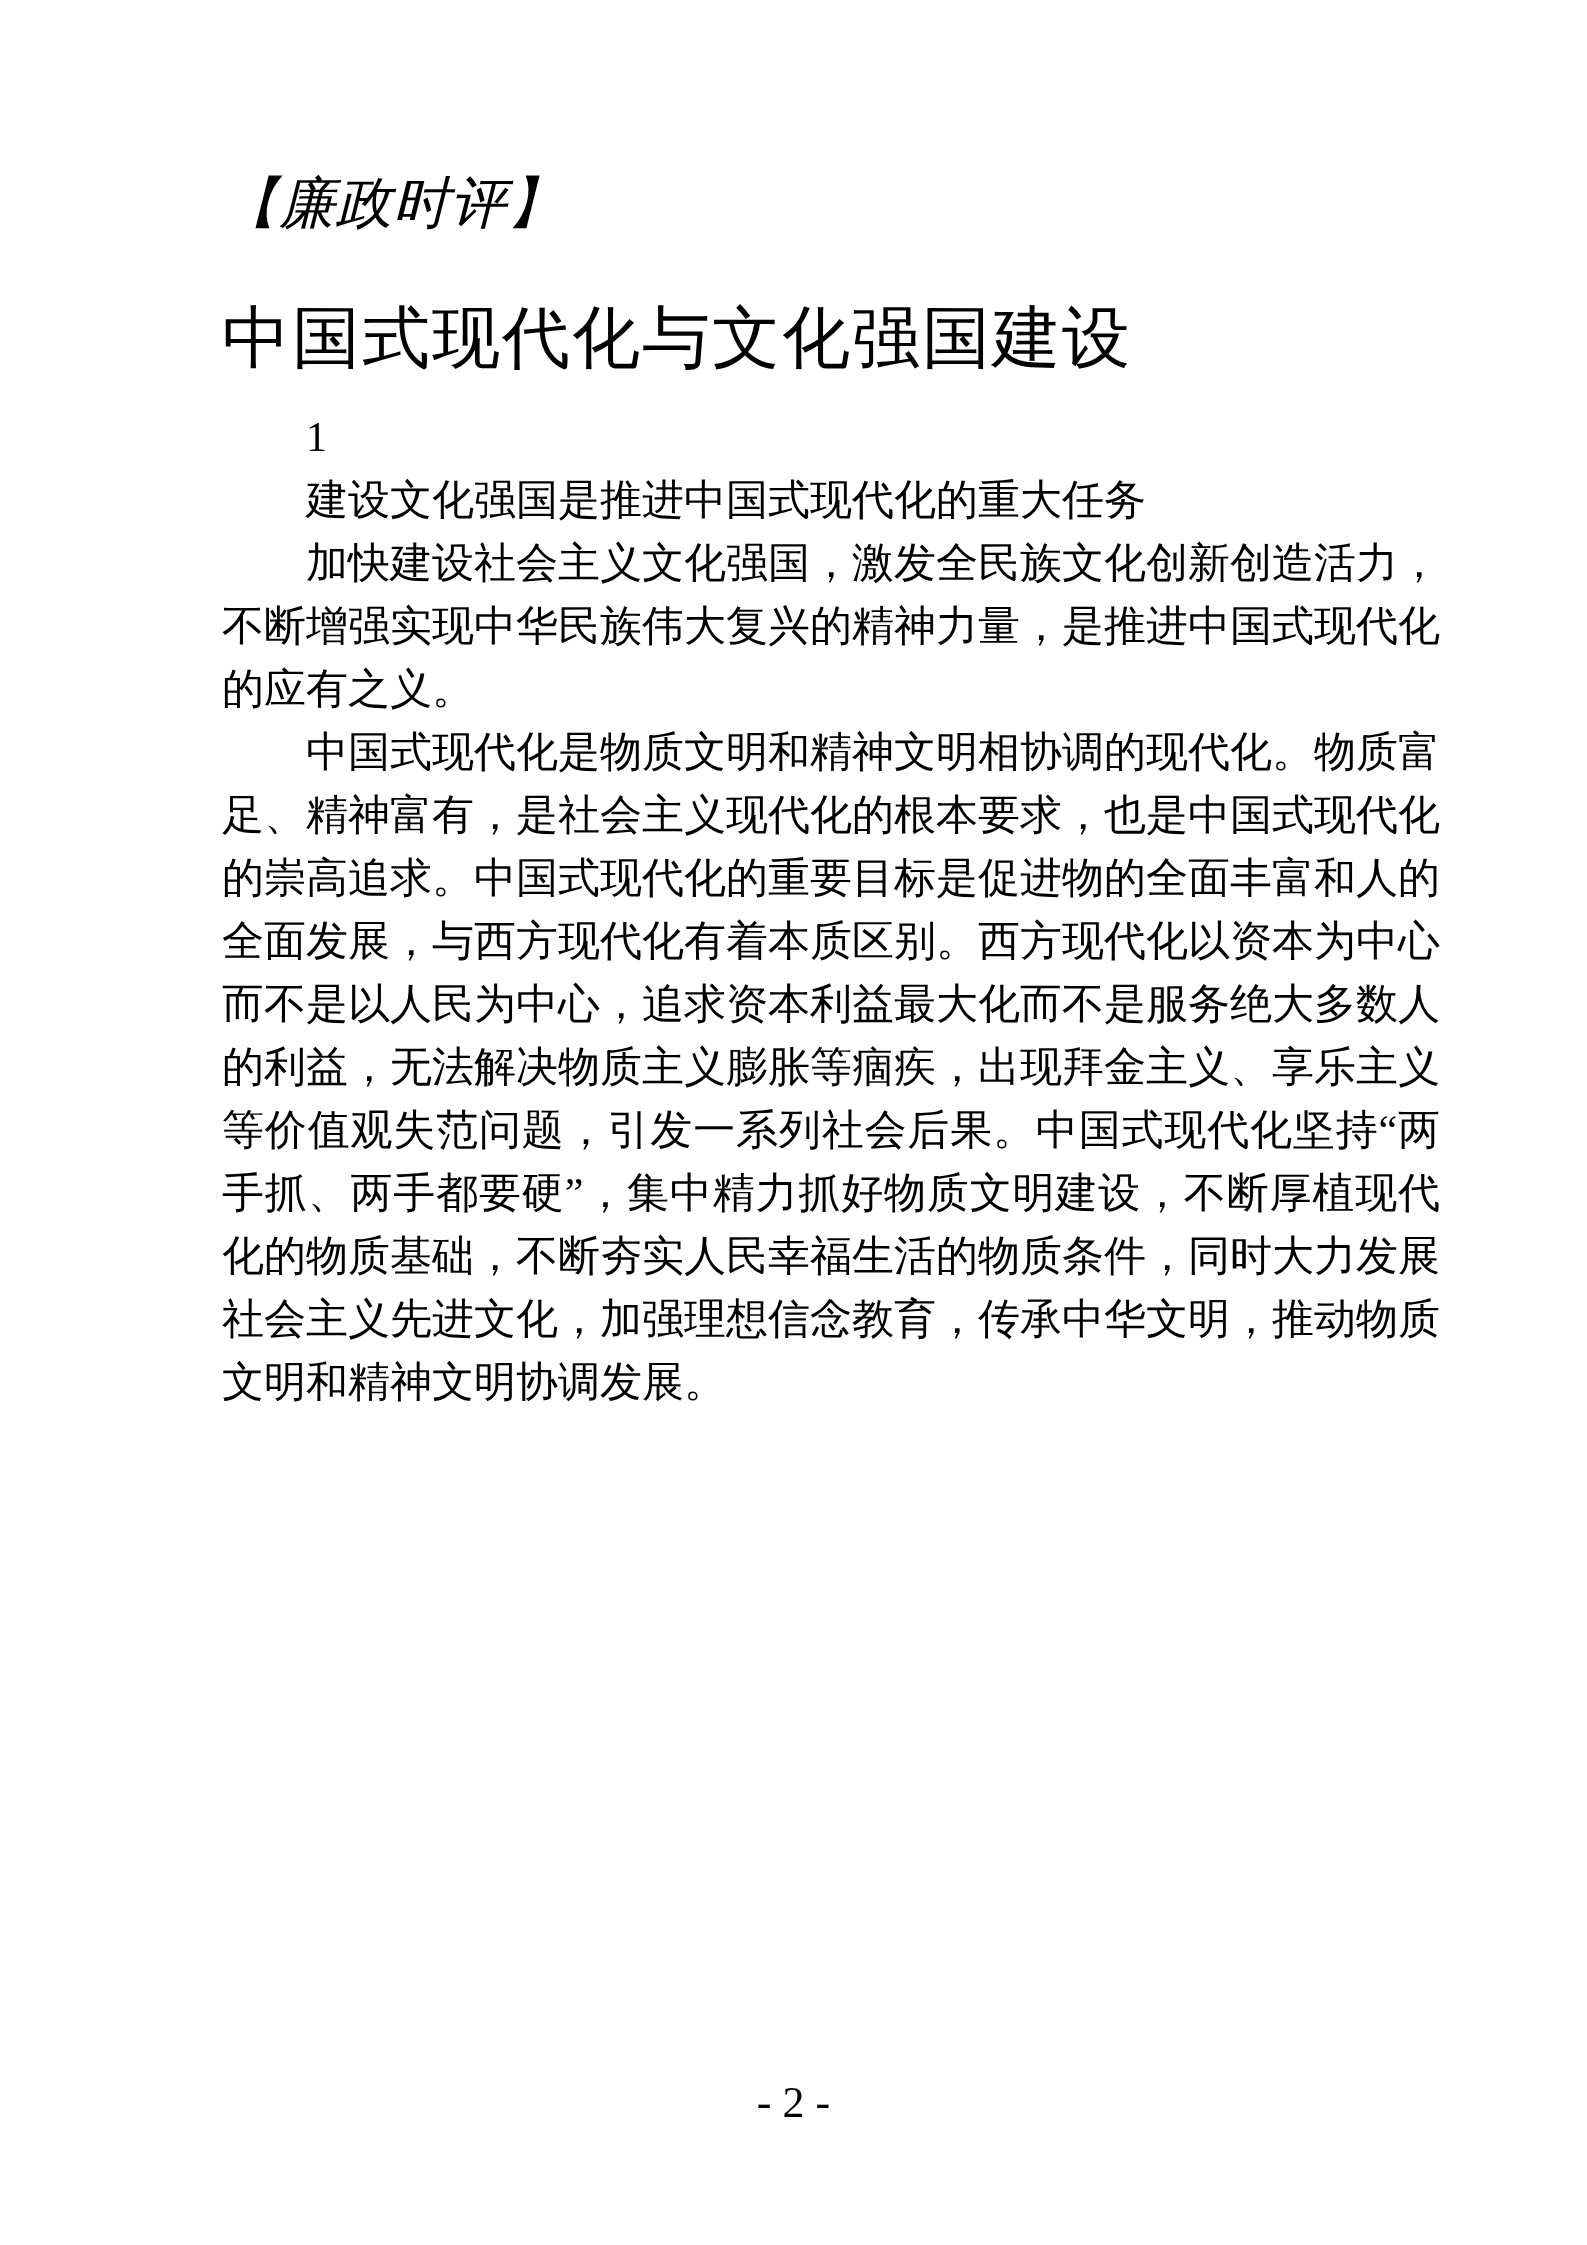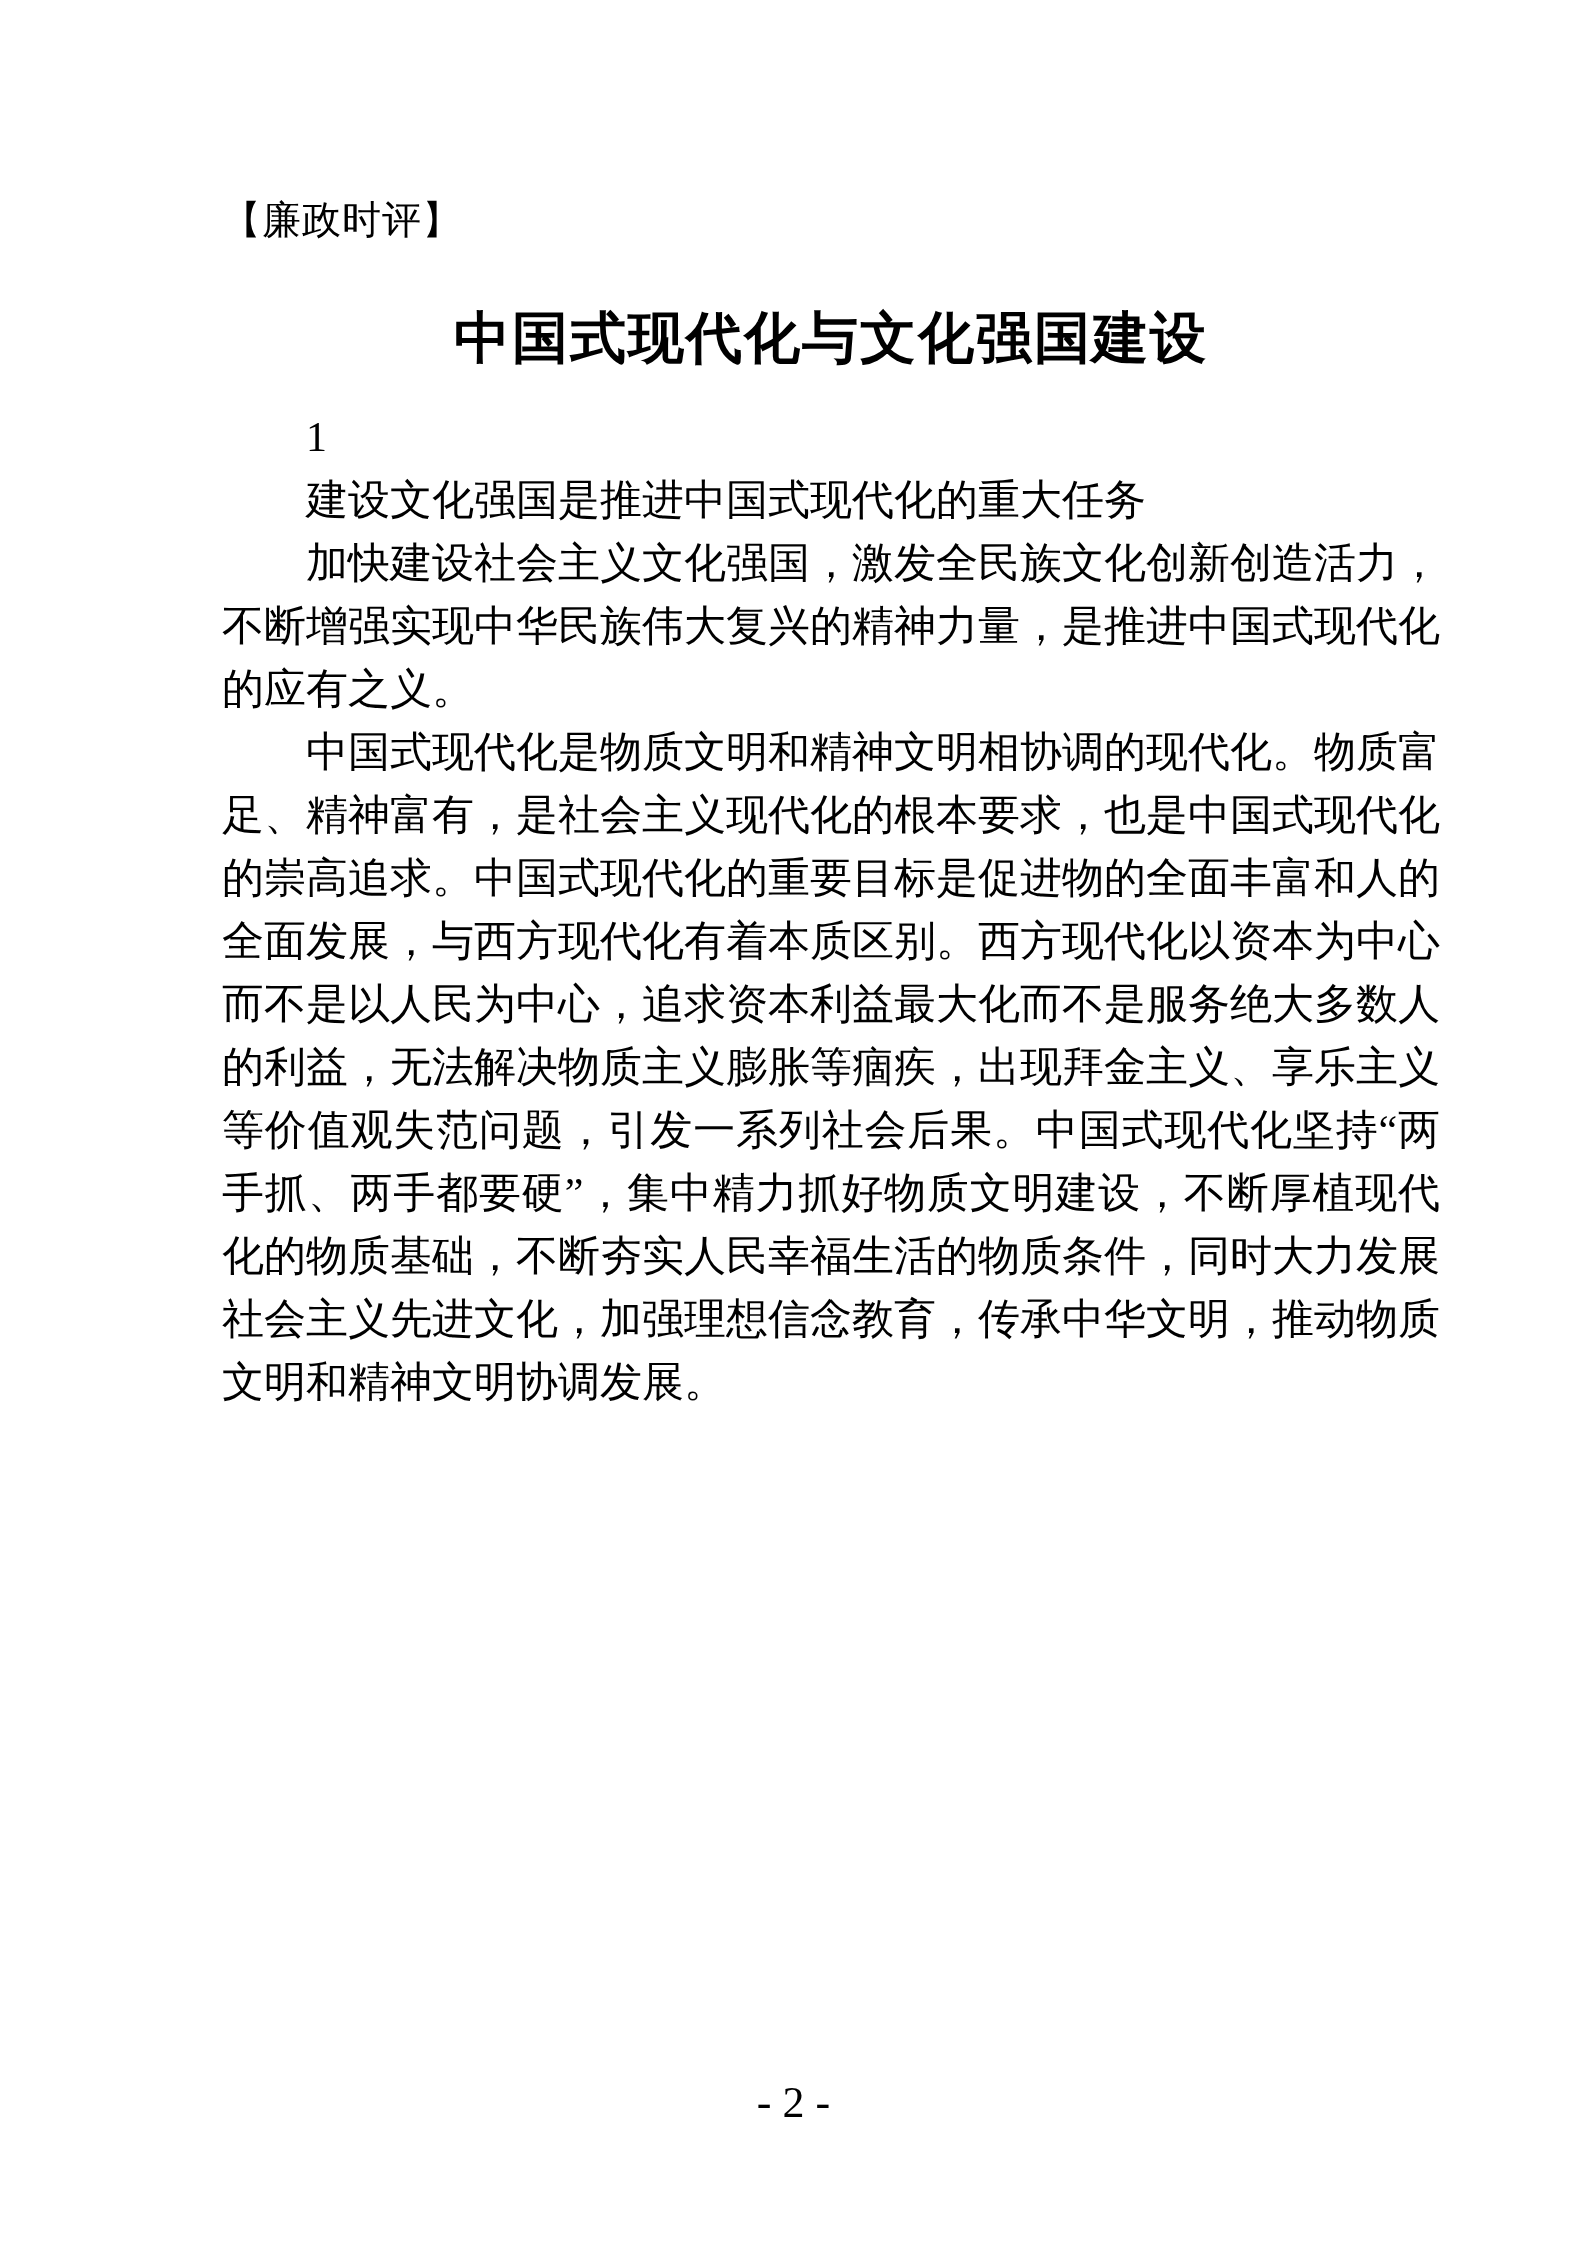--- a/index.html
+++ b/index.html
@@ -12,36 +12,37 @@
     width: 1587px;
     height: 2245px;
     background: #ffffff;
     color: #000000;
     font-family: "Liberation Serif", "DejaVu Serif", serif;
     overflow: hidden;
   }
   .category-tag {
     position: absolute;
     left: 222px;
-    top: 188px;
+    top: 172px;
     width: 1218px;
-    font-size: 39px;
+    font-size: 56px;
     line-height: 63px;
     letter-spacing: 1px;
     white-space: nowrap;
+    font-style: italic;
   }
   .doc-title {
     position: absolute;
     left: 222px;
     top: 296px;
     width: 1218px;
-    font-size: 56px;
+    font-size: 68px;
     line-height: 84px;
-    font-weight: 700;
-    text-align: center;
+    font-weight: 400;
+    text-align: left;
     letter-spacing: 2px;
   }
   .body-flow {
     position: absolute;
     left: 222px;
     top: 406px;
     width: 1218px;
     font-size: 42px;
     line-height: 63px;
   }

